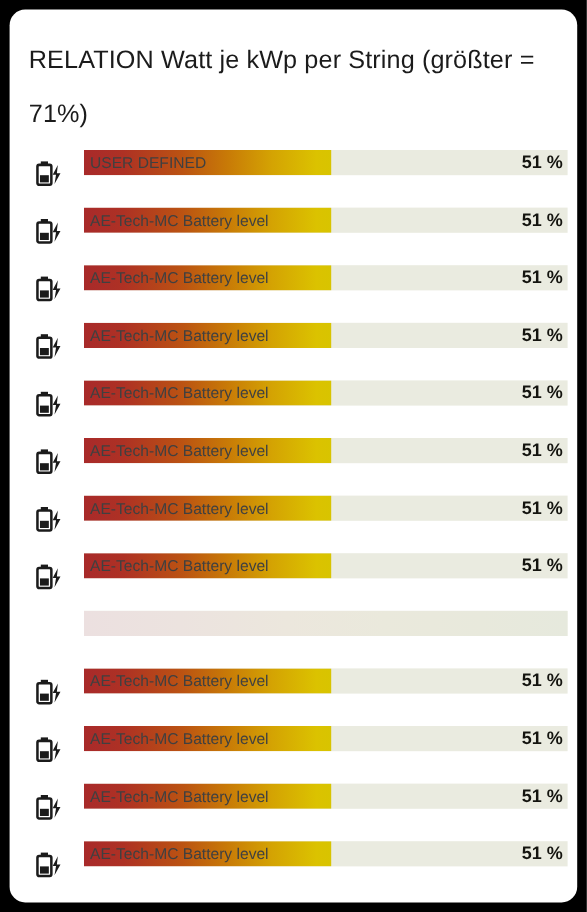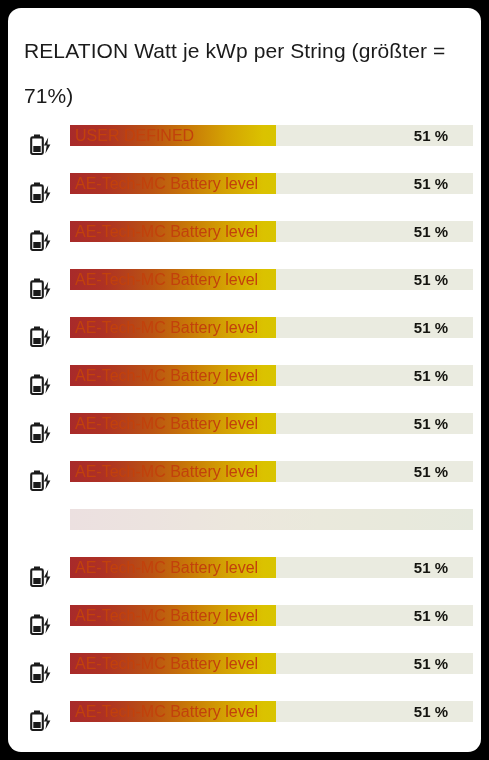--- a/index.html
+++ b/index.html
@@ -97,29 +97,29 @@
         #e8e9dc 82%,
         #e6e9dd 100%);
   }
 
   .bar-label {
     position: absolute;
     left: 5px;
     top: 0;
     height: 21px;
     line-height: 21px;
-    font-size: 16px;
-    color: #c2410c;
+    font-size: 13px;
+    color: #404040;
     white-space: nowrap;
     pointer-events: none;
   }
 
   .bar-value {
     position: absolute;
-    right: 25px;
+    right: 4px;
     top: 0;
     height: 34px;
     line-height: 21px;
     font-size: 15px;
     font-weight: bold;
     color: #14140f;
     white-space: nowrap;
   }
 </style>
 </head>

